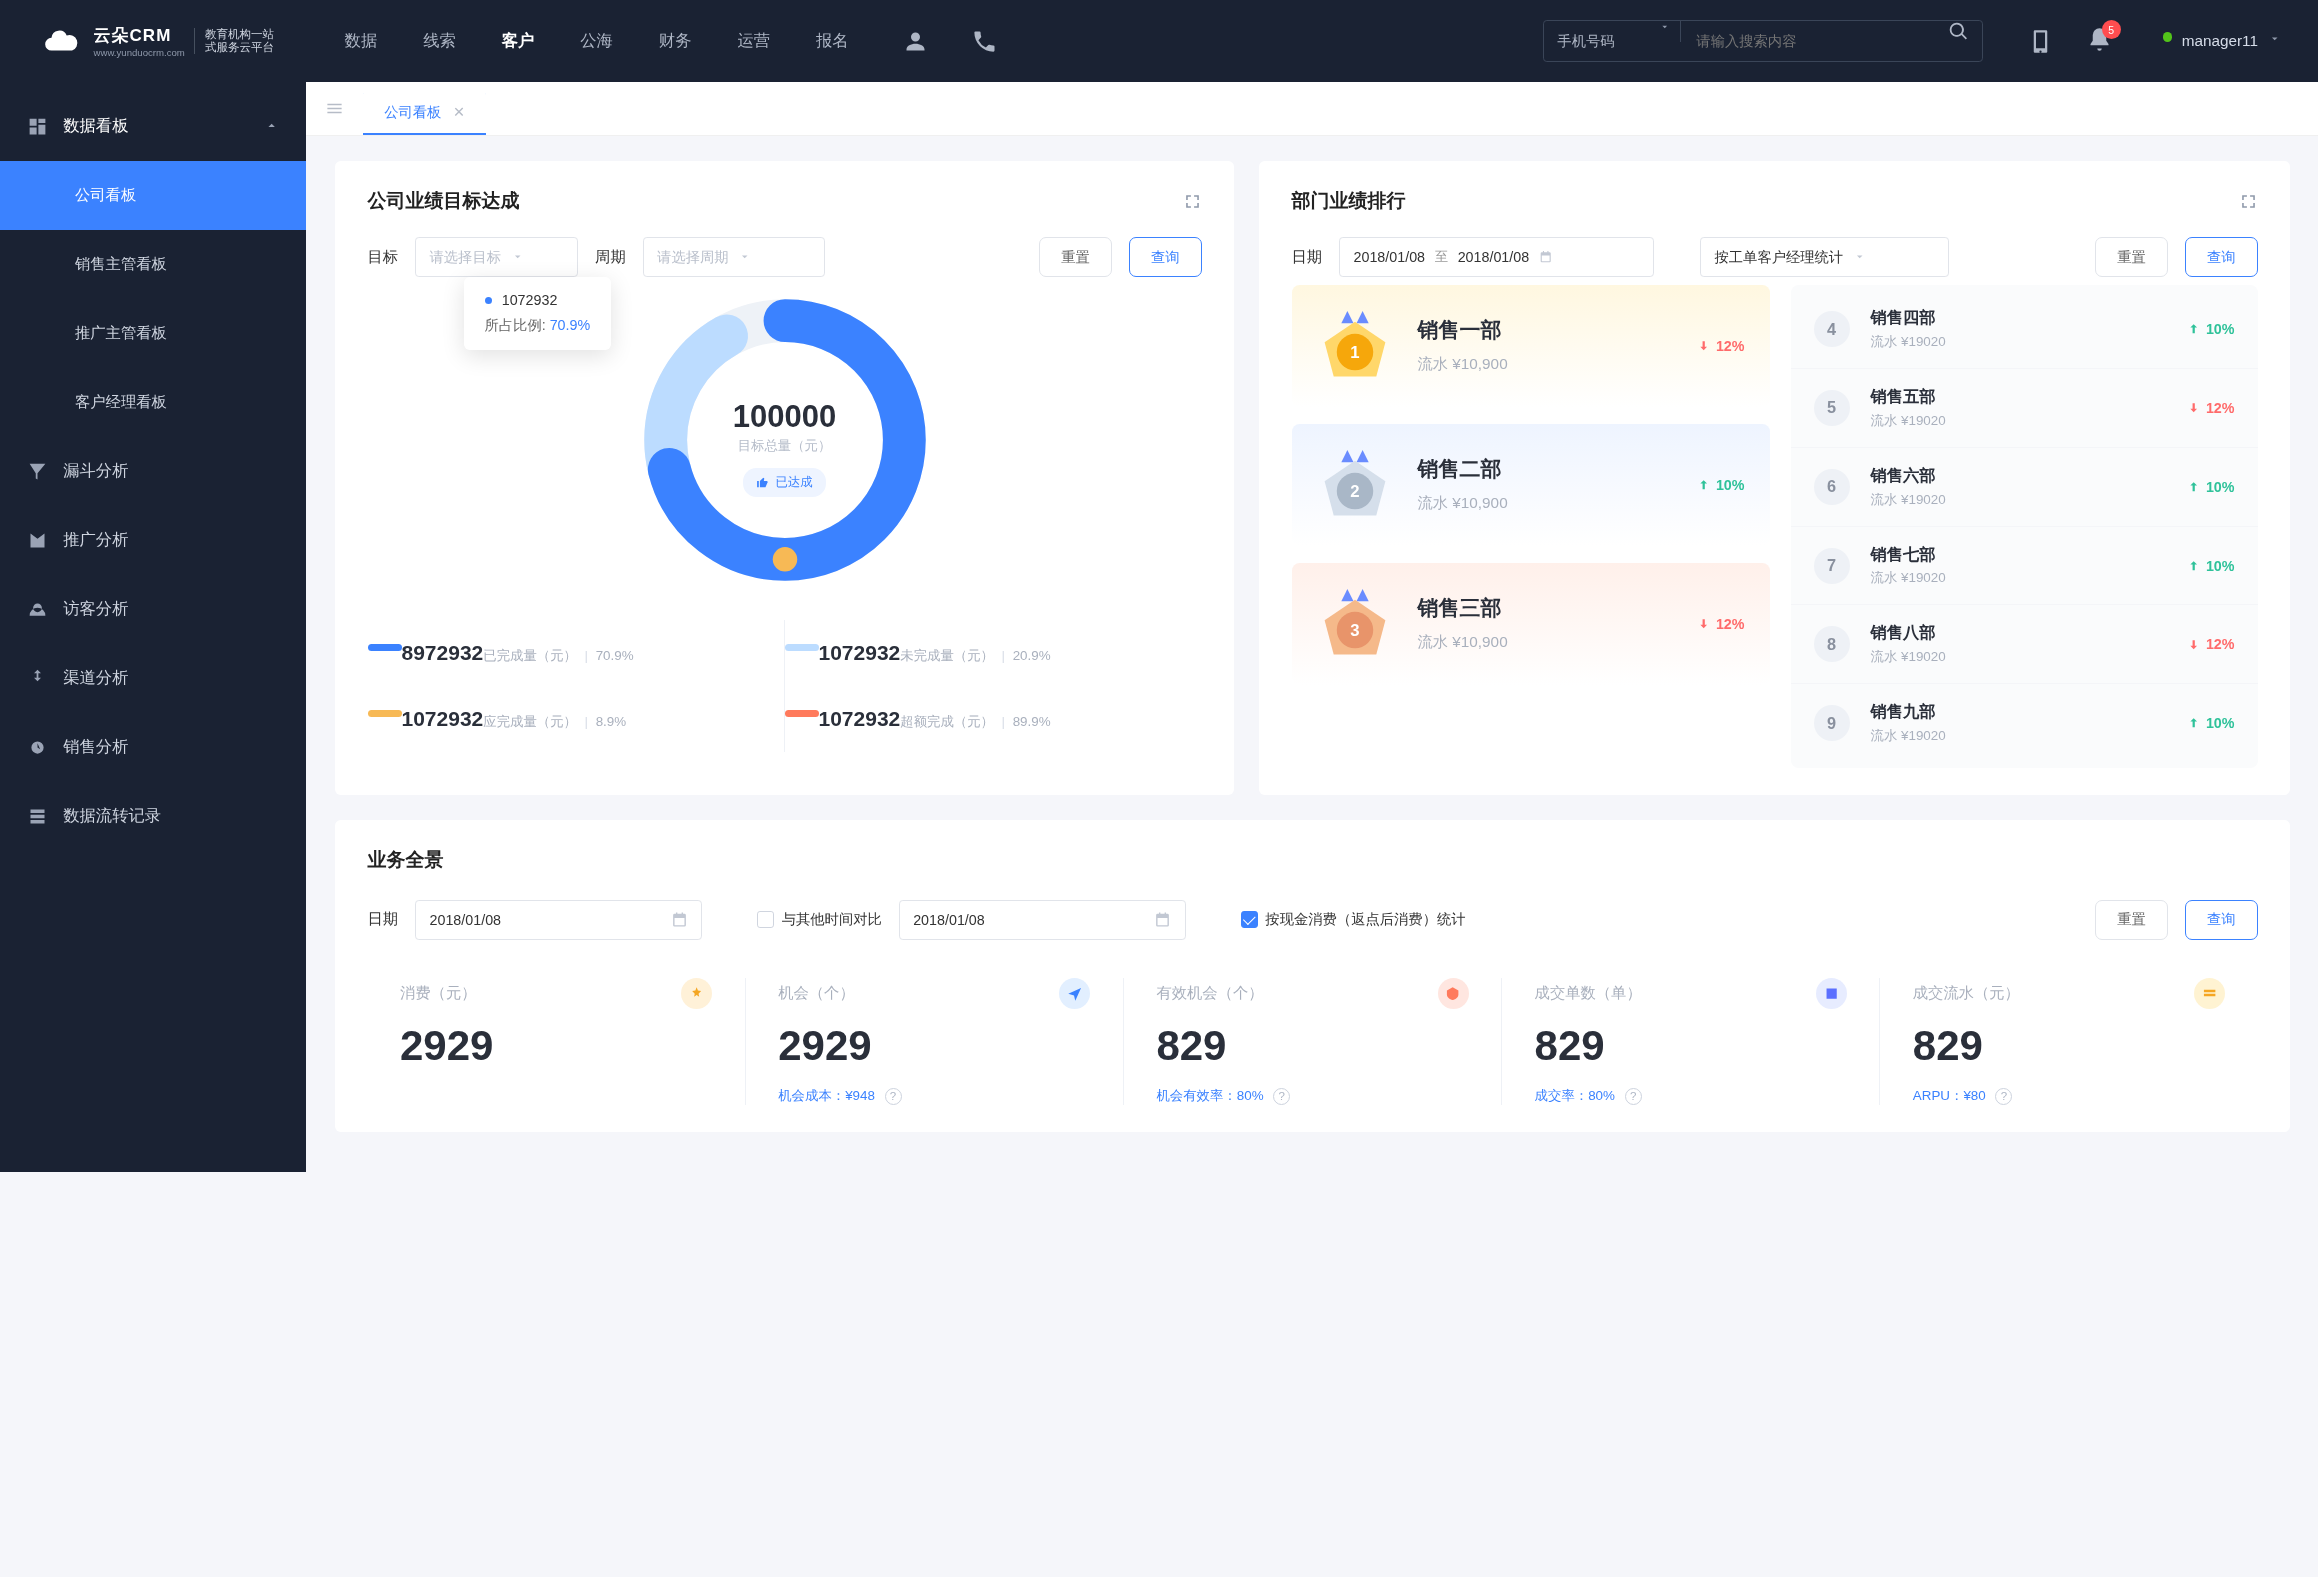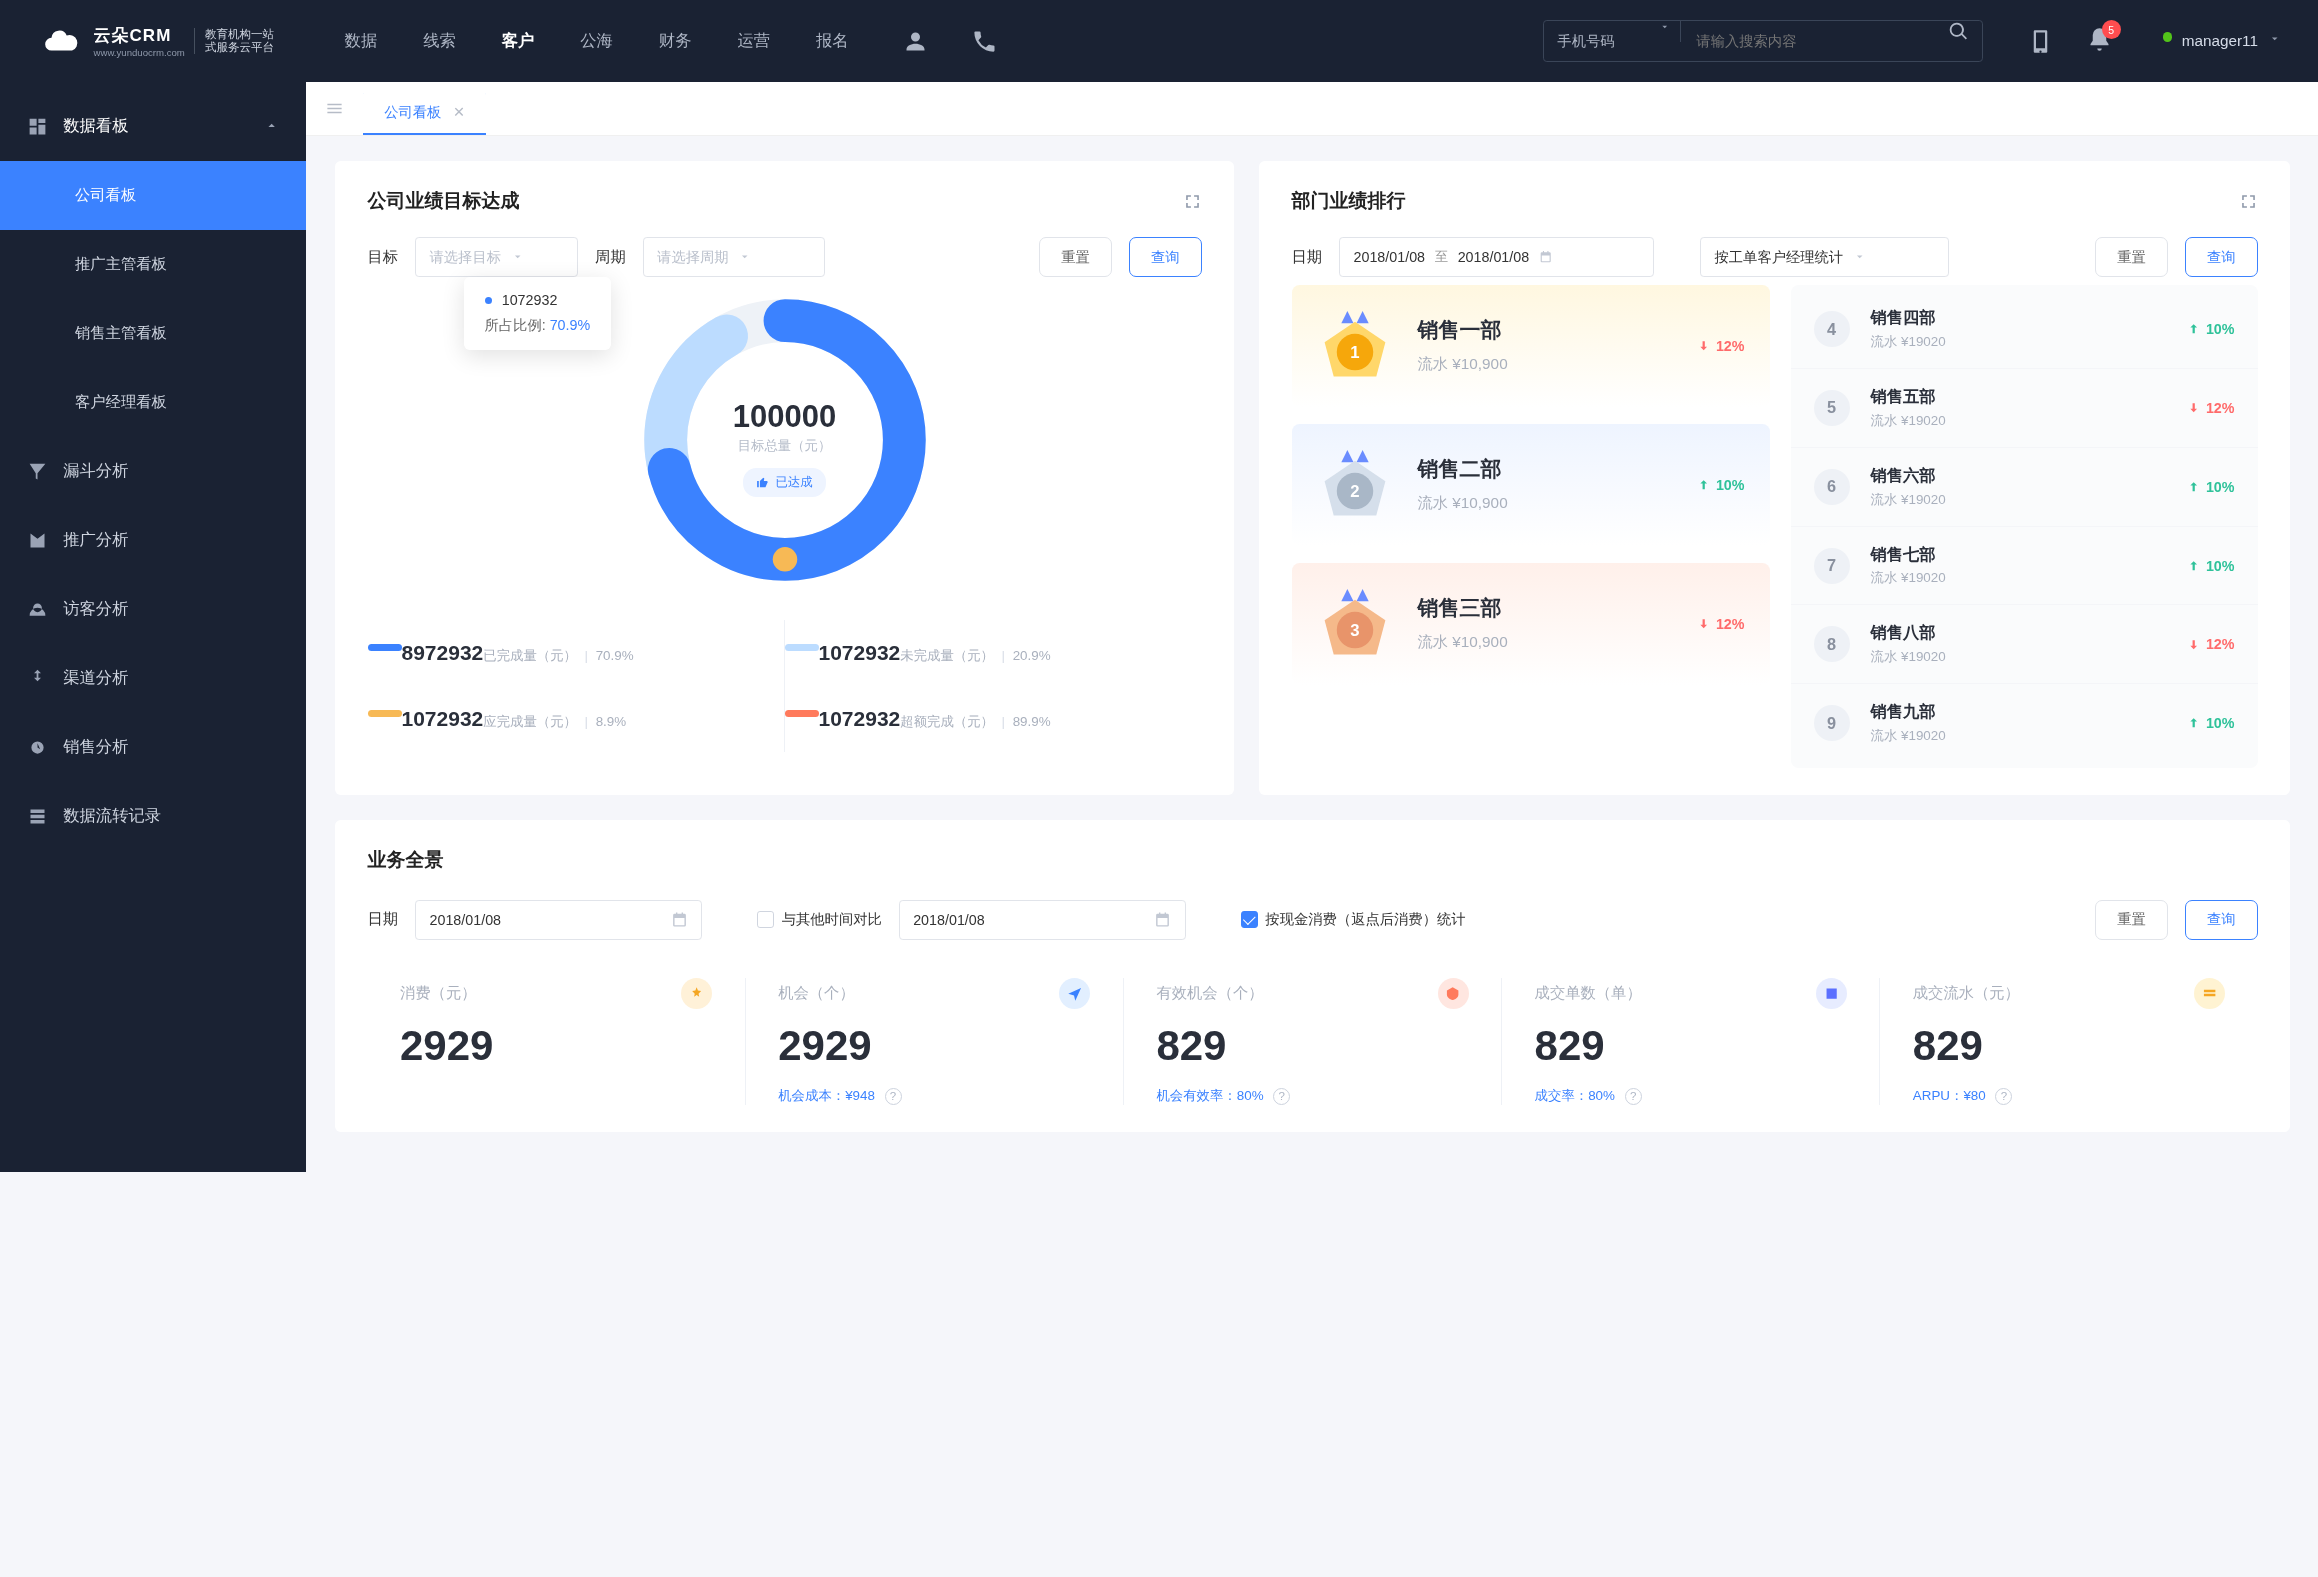--- a/index.html
+++ b/index.html
@@ -207,22 +207,22 @@
         <svg viewBox="0 0 24 24">
             <path d="M3 3h8v8H3zm10 0h8v5h-8zm0 7h8v11h-8zM3 13h8v8H3z"></path>
           </svg>
         <span>数据看板</span>
         <svg class="chev" viewBox="0 0 24 24">
             <path d="M7 14l5-5 5 5z"></path>
           </svg>
       </div>
       <div id="sb-subs">
           <div class="sb-item sub active">公司看板</div>
+          <div class="sb-item sub">销售主管看板</div>
           <div class="sb-item sub">推广主管看板</div>
-          <div class="sb-item sub">销售主管看板</div>
           <div class="sb-item sub">客户经理看板</div>
         </div>
       <div id="sb-tools">
           <div class="sb-item">
             <svg viewBox="0 0 24 24">
               <path d="M3 3h18L12 14v7l-2-1v-6z"></path>
             </svg>
             <span>漏斗分析</span>
           </div>
           <div class="sb-item">

